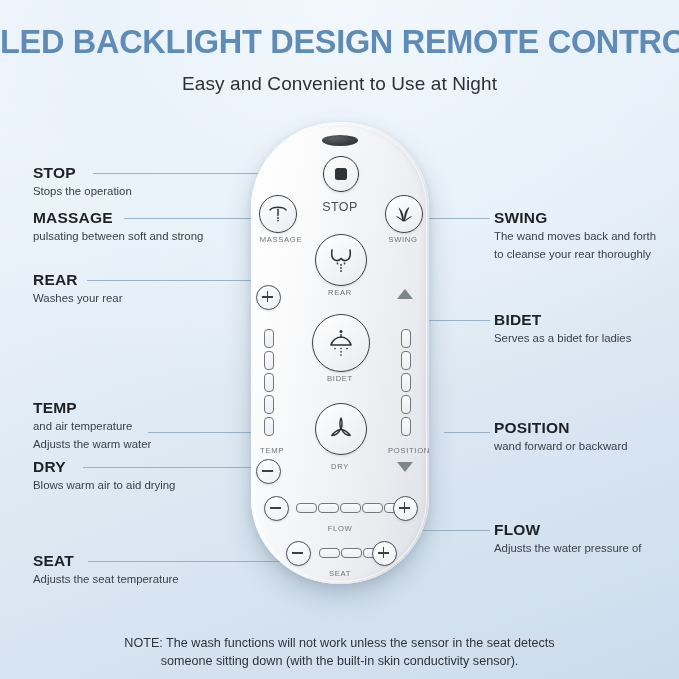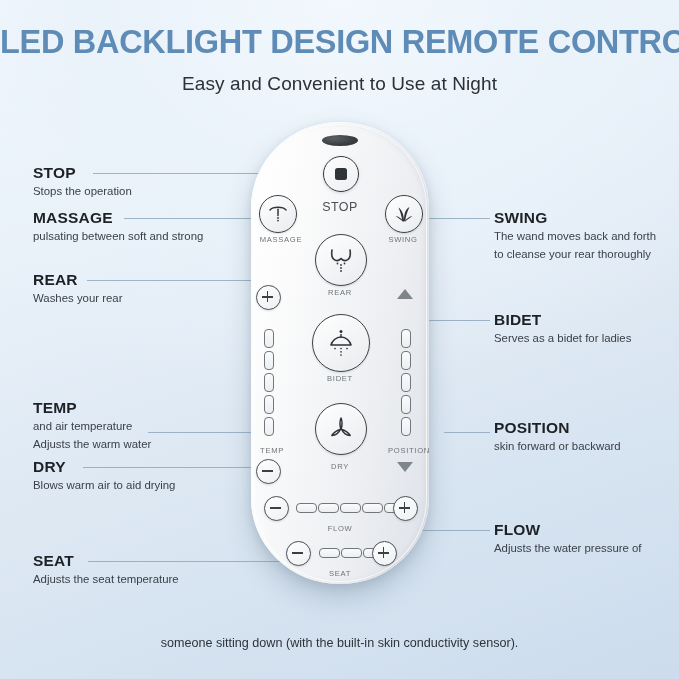--- a/index.html
+++ b/index.html
@@ -176,21 +176,21 @@
   <div class="lead" style="left:419px;top:218px;width:71px;"></div>
 
   <div class="callout right" style="left:494px;top:310px;">
     <div class="ttl">BIDET</div>
     <div class="desc">Serves as a bidet for ladies</div>
   </div>
   <div class="lead" style="left:362px;top:320px;width:128px;"></div>
 
   <div class="callout right" style="left:494px;top:418px;">
     <div class="ttl">POSITION</div>
-    <div class="desc">skin forward or backward</div>
+    <div class="desc">wand forward or backward</div>
   </div>
   <div class="lead" style="left:444px;top:432px;width:46px;"></div>
 
   <div class="callout right" style="left:494px;top:520px;">
     <div class="ttl">FLOW</div>
     <div class="desc">Adjusts the water pressure of</div>
   </div>
   <div class="lead" style="left:360px;top:530px;width:130px;"></div>
 
   <div id="remote">
@@ -288,16 +288,17 @@
     <div class="pm" style="left:35px;top:419px;"></div>
     <div class="hpill" style="left:68px;top:426px;"></div>
     <div class="hpill" style="left:90px;top:426px;"></div>
     <div class="hpill" style="left:112px;top:426px;"></div>
     <div class="pm plus" style="left:121px;top:419px;"></div>
     <div class="btnlabel" style="left:59px;top:447px;width:60px;">SEAT</div>
 
   </div>
 
   <div class="note">
+    <div>NOTE: The wash functions will not work unless the sensor in the seat detects</div>
     <div>someone sitting down (with the built-in skin conductivity sensor).</div>
   </div>
 
 </div>
 
 </body></html>

